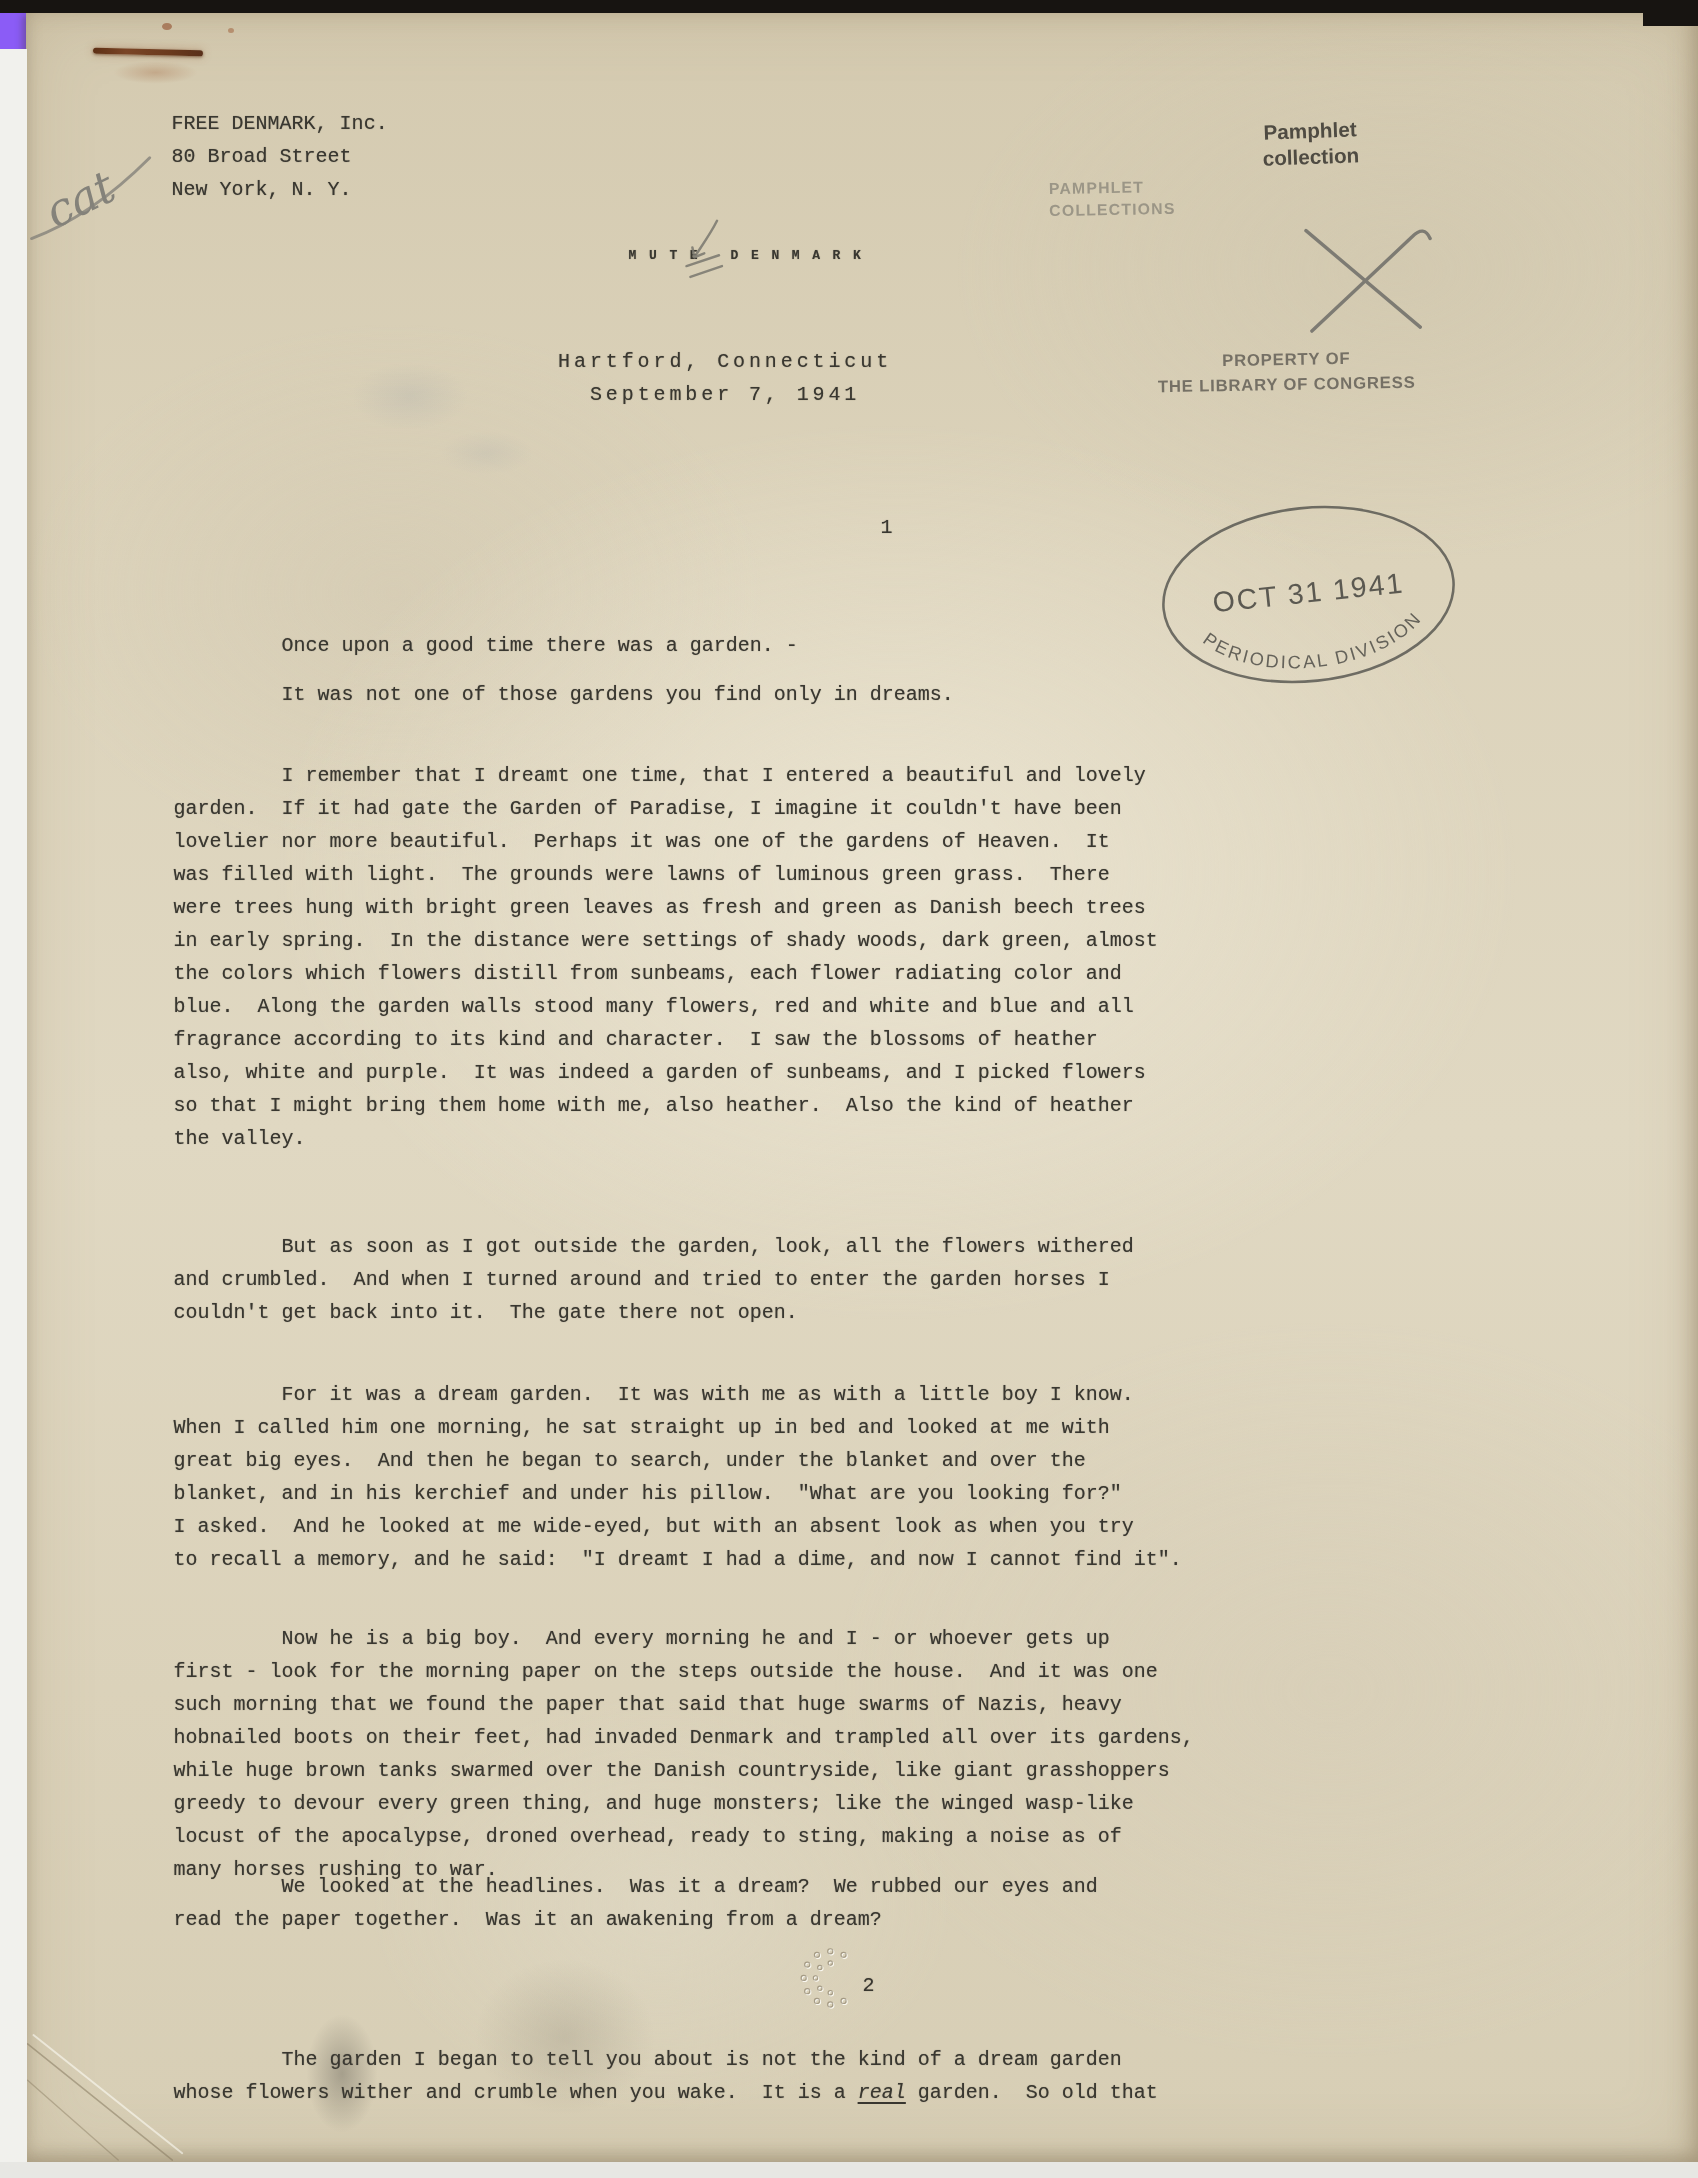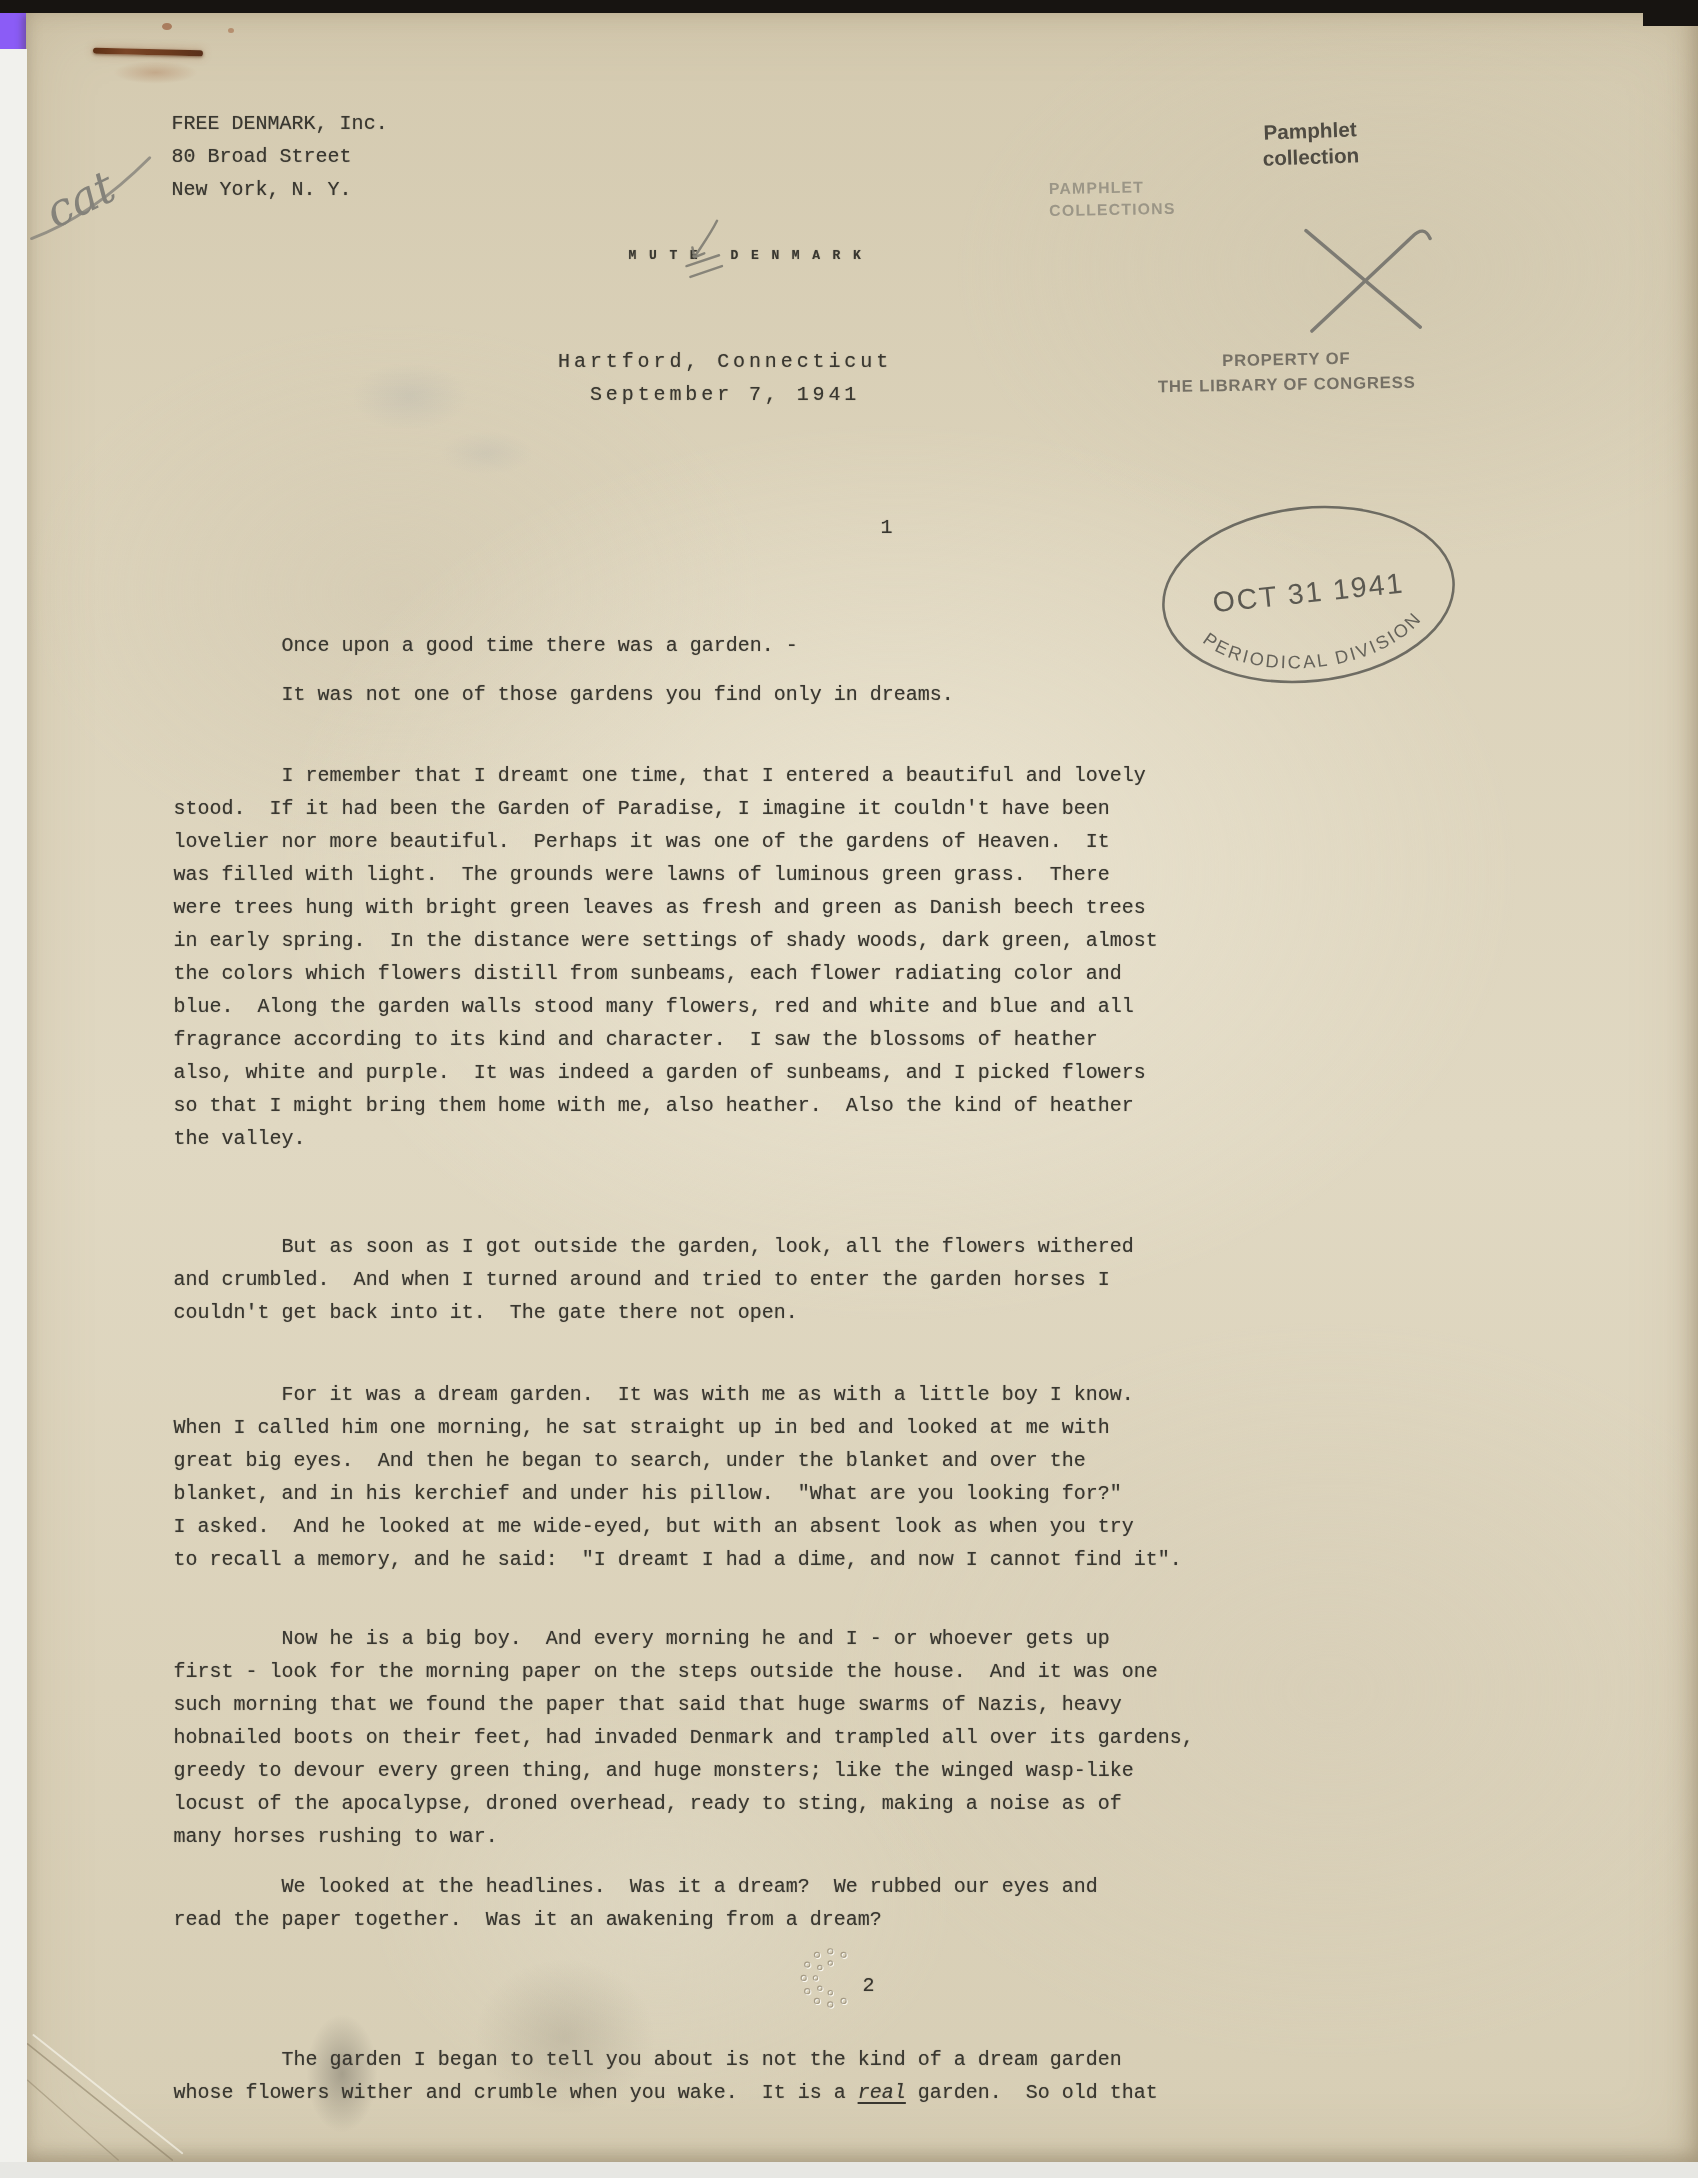--- a/index.html
+++ b/index.html
@@ -108,21 +108,21 @@
 
     <div class="typed">
       <div class="para" style="top:617px">
           <div class="tline">         Once upon a good time there was a garden. -</div>
         </div>
       <div class="para" style="top:666px">
           <div class="tline">         It was not one of those gardens you find only in dreams.</div>
         </div>
       <div class="para" style="top:747px">
           <div class="tline">         I remember that I dreamt one time, that I entered a beautiful and lovely</div>
-          <div class="tline">stood.  If it had been the Garden of Paradise, I imagine it couldn't have been</div>
+          <div class="tline">garden.  If it had gate the Garden of Paradise, I imagine it couldn't have been</div>
           <div class="tline">lovelier nor more beautiful.  Perhaps it was one of the gardens of Heaven.  It</div>
           <div class="tline">was filled with light.  The grounds were lawns of luminous green grass.  There</div>
           <div class="tline">were trees hung with bright green leaves as fresh and green as Danish beech trees</div>
           <div class="tline">in early spring.  In the distance were settings of shady woods, dark green, almost</div>
           <div class="tline">the colors which flowers distill from sunbeams, each flower radiating color and</div>
           <div class="tline">blue.  Along the garden walls stood many flowers, red and white and blue and all</div>
           <div class="tline">fragrance according to its kind and character.  I saw the blossoms of heather</div>
           <div class="tline">also, white and purple.  It was indeed a garden of sunbeams, and I picked flowers</div>
           <div class="tline">so that I might bring them home with me, also heather.  Also the kind of heather</div>
           <div class="tline">the valley.</div>
@@ -138,20 +138,21 @@
           <div class="tline">great big eyes.  And then he began to search, under the blanket and over the</div>
           <div class="tline">blanket, and in his kerchief and under his pillow.  "What are you looking for?"</div>
           <div class="tline">I asked.  And he looked at me wide-eyed, but with an absent look as when you try</div>
           <div class="tline">to recall a memory, and he said:  "I dreamt I had a dime, and now I cannot find it".</div>
         </div>
       <div class="para" style="top:1610px">
           <div class="tline">         Now he is a big boy.  And every morning he and I - or whoever gets up</div>
           <div class="tline">first - look for the morning paper on the steps outside the house.  And it was one</div>
           <div class="tline">such morning that we found the paper that said that huge swarms of Nazis, heavy</div>
           <div class="tline">hobnailed boots on their feet, had invaded Denmark and trampled all over its gardens,</div>
+          <div class="tline">while huge brown tanks swarmed over the Danish countryside, like giant grasshoppers</div>
           <div class="tline">greedy to devour every green thing, and huge monsters; like the winged wasp-like</div>
           <div class="tline">locust of the apocalypse, droned overhead, ready to sting, making a noise as of</div>
           <div class="tline">many horses rushing to war.</div>
         </div>
       <div class="para" style="top:1858px">
           <div class="tline">         We looked at the headlines.  Was it a dream?  We rubbed our eyes and</div>
           <div class="tline">read the paper together.  Was it an awakening from a dream?</div>
         </div>
       <div class="para" style="top:2031px">
           <div class="tline">         The garden I began to tell you about is not the kind of a dream garden</div>

